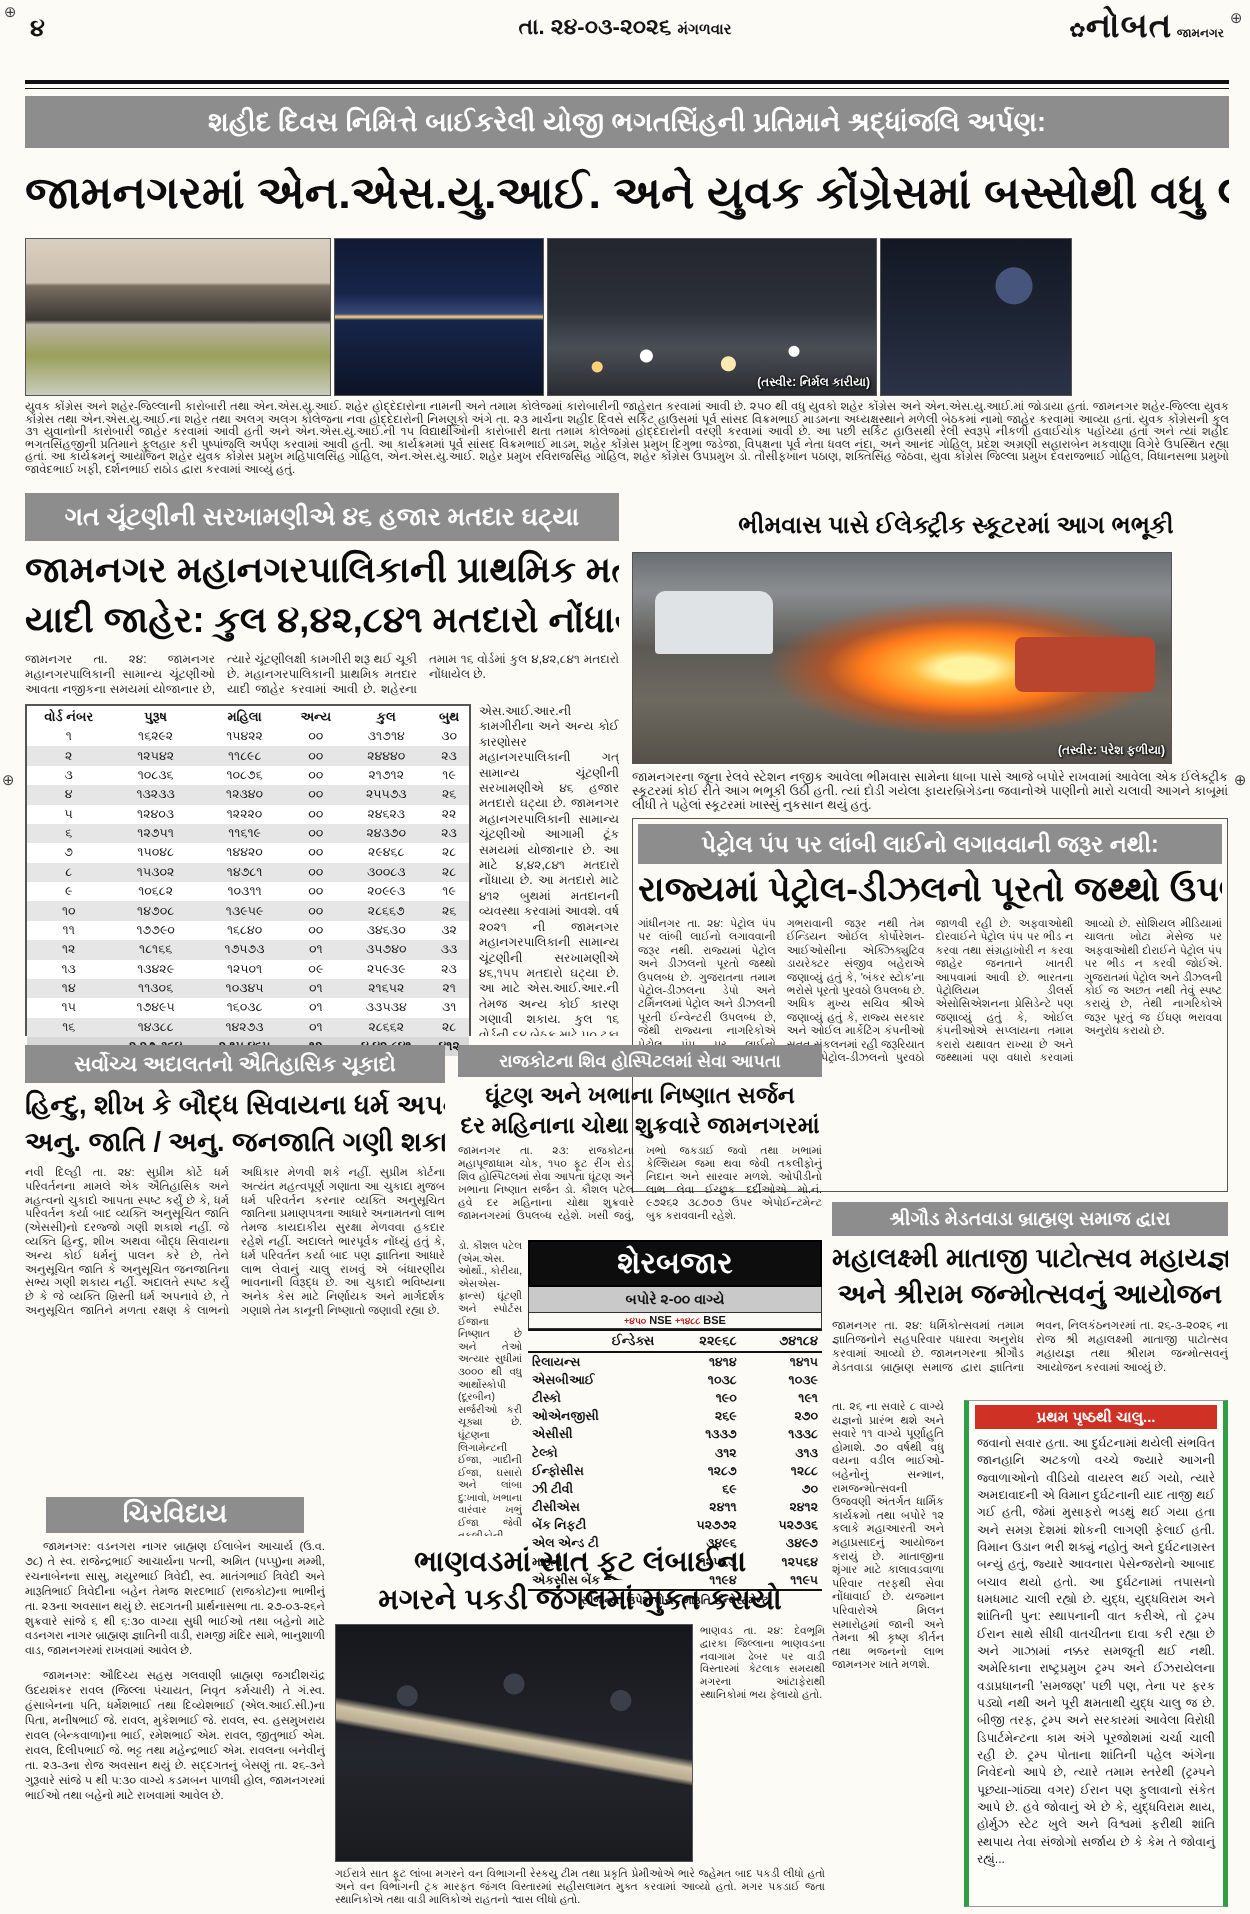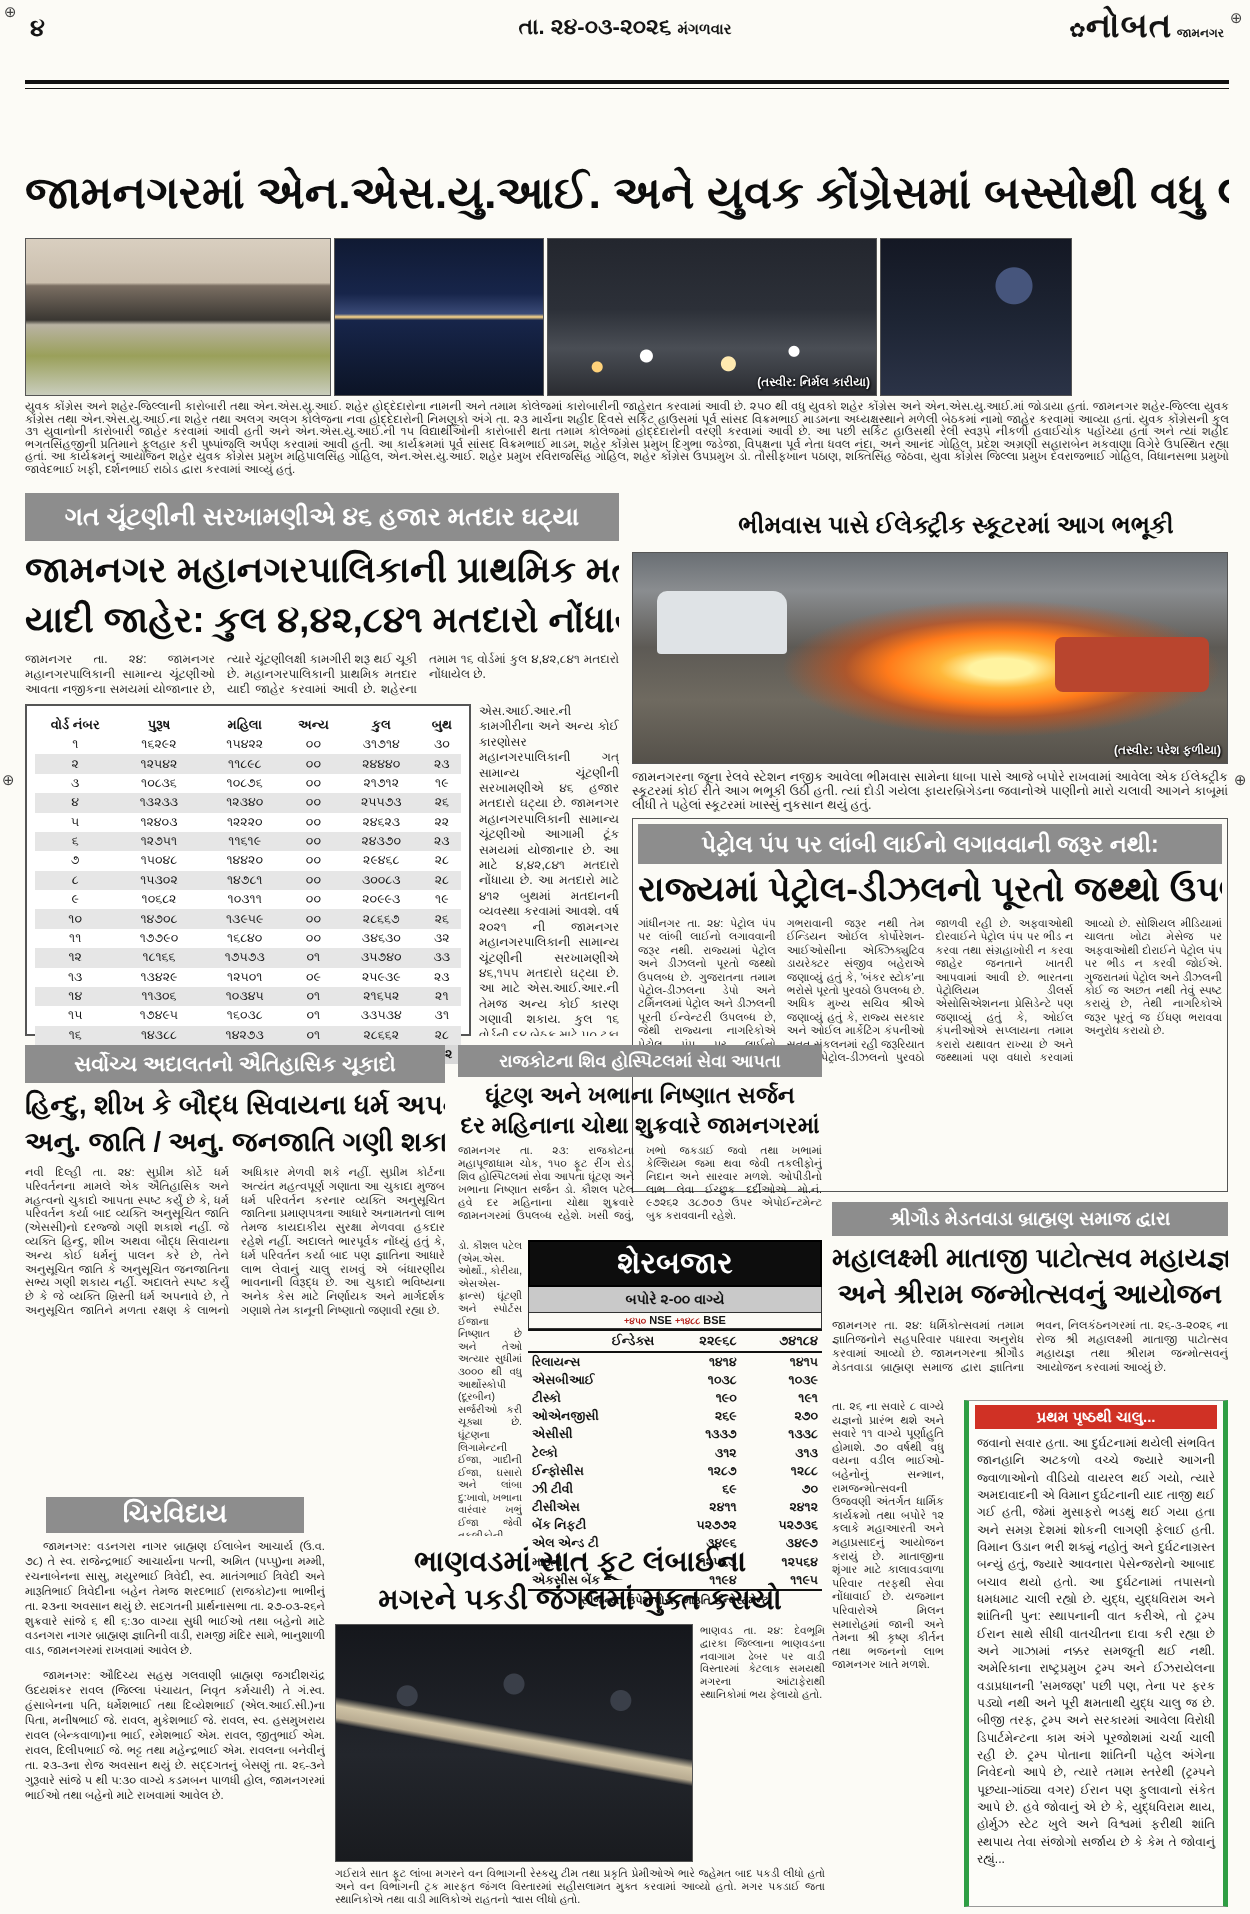--- a/index.html
+++ b/index.html
@@ -20,21 +20,21 @@
   .hl{font-weight:bold;color:#0c0c0c;text-align:center;}
   .nowrap{white-space:nowrap;overflow:hidden;}
   .body-txt{text-align:justify;color:#1c1c1c;}
   
   .photo{position:relative;border:1px solid #555;box-sizing:border-box;overflow:hidden;}
   .credit{position:absolute;right:6px;bottom:6px;color:#fff;font-size:12px;font-weight:bold;
           text-shadow:0 0 3px #000,1px 1px 2px #000;}
   .sign{position:absolute;right:4px;top:28px;background:#c0392b;color:#fff;font-size:13px;font-weight:bold;padding:2px 4px;}
   
   table.voter{width:100%;border-collapse:collapse;font-size:12.5px;}
-  .voter-wrap{border:2px solid #555;padding:8px;background:#fff;}
+  .voter-wrap{border:2px solid #555;padding:0;background:#fff;}
   table.voter th{font-weight:bold;text-align:center;padding:2.5px 2px;font-size:13px;}
   table.voter td{text-align:center;padding:2.2px 2px;}
   table.voter tbody tr:nth-child(even){background:#e6e6e6;}
   table.voter tbody tr:last-child{background:#d8d8d8;font-weight:bold;}
   .stock-title{background:#0d0d0d;color:#fff;font-size:30px;font-weight:bold;text-align:center;padding:4px 0;border:2px solid #000;}
   .stock-time{background:#c9c9c9;color:#111;font-size:14px;font-weight:bold;text-align:center;padding:4px 0;border-left:1px solid #333;border-right:1px solid #333;}
   .stock-nse{font-size:11px;text-align:center;border:1px solid #333;padding:1px 0;font-weight:bold;}
   .stock-nse .chg{color:#b3211c;font-size:9px;}
   table.stocks{width:100%;border-collapse:collapse;font-size:12.5px;font-weight:bold;}
   table.stocks th{border-top:2px solid #111;border-bottom:2px solid #111;padding:2px 4px;font-size:13px;}
@@ -69,20 +69,21 @@
     <span>તા. ૨૪-૦૩-૨૦૨૬</span>
     <span class="wk">મંગળવાર</span>
   </div>
   <div class="abs" style="right:26px;top:6px;text-align:right">
     <span style="font-size:20px">✿</span><span class="masthead">નોબત</span>
     <span class="masthead-city">જામનગર</span>
   </div>
   <div class="abs rule-thick" style="left:25px;top:80px;width:1204px"></div>
   <div class="abs rule-thin" style="left:25px;top:88px;width:1204px"></div>
 
+  <div class="abs kicker" style="left:25px;top:96px;width:1204px;height:52px;font-size:27px">શહીદ દિવસ નિમિત્તે બાઈકરેલી યોજી ભગતસિંહની પ્રતિમાને શ્રદ્ધાંજલિ અર્પણ:</div>
   <div class="abs hl nowrap" style="left:25px;top:154px;width:1204px;font-size:45px;line-height:78px">જામનગરમાં એન.એસ.યુ.આઈ. અને યુવક કોંગ્રેસમાં બસ્સોથી વધુ લોકો જોડાયા</div>
 
   <div class="abs" style="left:25px;top:238px;width:1204px;height:158px;display:flex;gap:3px">
     <div class="photo" style="flex:0 0 306px;background:
          linear-gradient(180deg,#d9cfc0 0%,#cbbfae 28%,#7a6e62 30%,#3a3732 52%,#b9b3a3 55%,#9aa05a 75%,#c9cdbd 100%)"></div>
     <div class="photo" style="flex:0 0 210px;background:
          linear-gradient(180deg,#101a33 0%,#17254a 35%,#3a4a77 48%,#ffd98a 50%,#17254a 52%,#0c1426 100%)"></div>
     <div class="photo" style="flex:0 0 330px;background:
          radial-gradient(circle at 30% 75%, #fff 0 6px, transparent 7px),
          radial-gradient(circle at 55% 80%, #ffe9b0 0 7px, transparent 8px),
@@ -255,21 +256,21 @@
               <td>૪,૪૨,૮૪૧</td>
               <td>૪૧૨</td>
             </tr>
           </tbody>
       </table>
     </div>
     <div class="body-txt" style="flex:1;font-size:12.2px;line-height:15.4px;overflow:hidden">એસ.આઈ.આર.ની કામગીરીના અને અન્ય કોઈ કારણોસર મહાનગરપાલિકાની ગત્ સામાન્ય ચૂંટણીની સરખામણીએ ૪૬ હજાર મતદારો ઘટ્યા છે. જામનગર મહાનગરપાલિકાની સામાન્ય ચૂંટણીઓ આગામી ટૂંક સમયમાં યોજાનાર છે. આ માટે ૪,૪૨,૮૪૧ મતદારો નોંધાયા છે. આ મતદારો માટે ૪૧૨ બુથમાં મતદાનની વ્યવસ્થા કરવામાં આવશે. વર્ષ ૨૦૨૧ ની જામનગર મહાનગરપાલિકાની સામાન્ય ચૂંટણીની સરખામણીએ ૪૬,૧૫૫ મતદારો ઘટ્યા છે. આ માટે એસ.આઈ.આર.ની તેમજ અન્ય કોઈ કારણ ગણાવી શકાય. કુલ ૧૬ વોર્ડની ૬૪ બેઠક માટે ૫૦ ટકા મુજબ ૩૨ બેઠકો મહિલા માટે અનામત છે, જેમાં આઠ ઓબીસી, મહિલા, બે અનુ.સૂચિત જાતિ મહિલા બેઠક અનામત છે. પુરુષમાં ૨૦ સામાન્ય, ૯ ઓબીસી અનુ.જાતિની બે, અને એક અનુ.આદિજાતિ બેઠકનો સમાવેશ થાય છે. ગત્ વર્ષ ૨૦૨૧ ની સામાન્ય ચૂંટણીમાં ૬૪ માંથી ભાજપને ૫૦, કોંગ્રેસને ૧૧ અને બસપાને ૩ બેઠક મળી હતી. હવે આગામી ચૂંટણીમાં ભાજપ, કોંગ્રેસ અને 'આપ' પણ ચૂંટણીમાં ઝુકાવશે.</div>
   </div>
 
   <div class="abs hl nowrap" style="left:658px;top:503px;width:596px;font-size:24px;line-height:44px">ભીમવાસ પાસે ઈલેક્ટ્રીક સ્કૂટરમાં આગ ભભૂકી</div>
-  <div class="abs photo" style="left:632px;top:552px;width:596px;height:212px;background:
+  <div class="abs photo" style="left:632px;top:552px;width:540px;height:212px;background:
        radial-gradient(ellipse at 62% 55%, #fff3a0 0 6%, #ffb83a 12%, #ff7a1a 22%, rgba(210,80,20,.65) 30%, transparent 42%),
        linear-gradient(180deg,#6a6f74 0%,#8a8d90 18%,#5d5a55 45%,#6f6a60 70%,#55514a 100%)">
     <div style="position:absolute;left:4%;top:18%;width:22%;height:30%;background:#dfe3e6;border-radius:10px 14px 4px 4px"></div>
     <div style="position:absolute;right:3%;top:40%;width:26%;height:26%;background:#b9452e;border-radius:8px"></div>
     <span class="credit">(તસ્વીર: પરેશ ફળીયા)</span>
   </div>
   <div class="abs body-txt" style="left:632px;top:770px;width:596px;height:42px;font-size:12.6px;line-height:14px;overflow:hidden">જામનગરના જૂના રેલવે સ્ટેશન નજીક આવેલા ભીમવાસ સામેના ધાબા પાસે આજે બપોરે રાખવામાં આવેલા એક ઈલેક્ટ્રીક સ્કૂટરમાં કોઈ રીતે આગ ભભૂકી ઉઠી હતી. ત્યાં દોડી ગયેલા ફાયરબ્રિગેડના જવાનોએ પાણીનો મારો ચલાવી આગને કાબૂમાં લીધી તે પહેલાં સ્કૂટરમાં ખાસ્સું નુકસાન થયું હતું.</div>
 
   <div class="abs" style="left:632px;top:818px;width:596px;height:374px;border:1px solid #555;box-sizing:border-box;padding:5px">
     <div class="kicker" style="height:40px;font-size:23px">પેટ્રોલ પંપ પર લાંબી લાઈનો લગાવવાની જરૂર નથી:</div>

